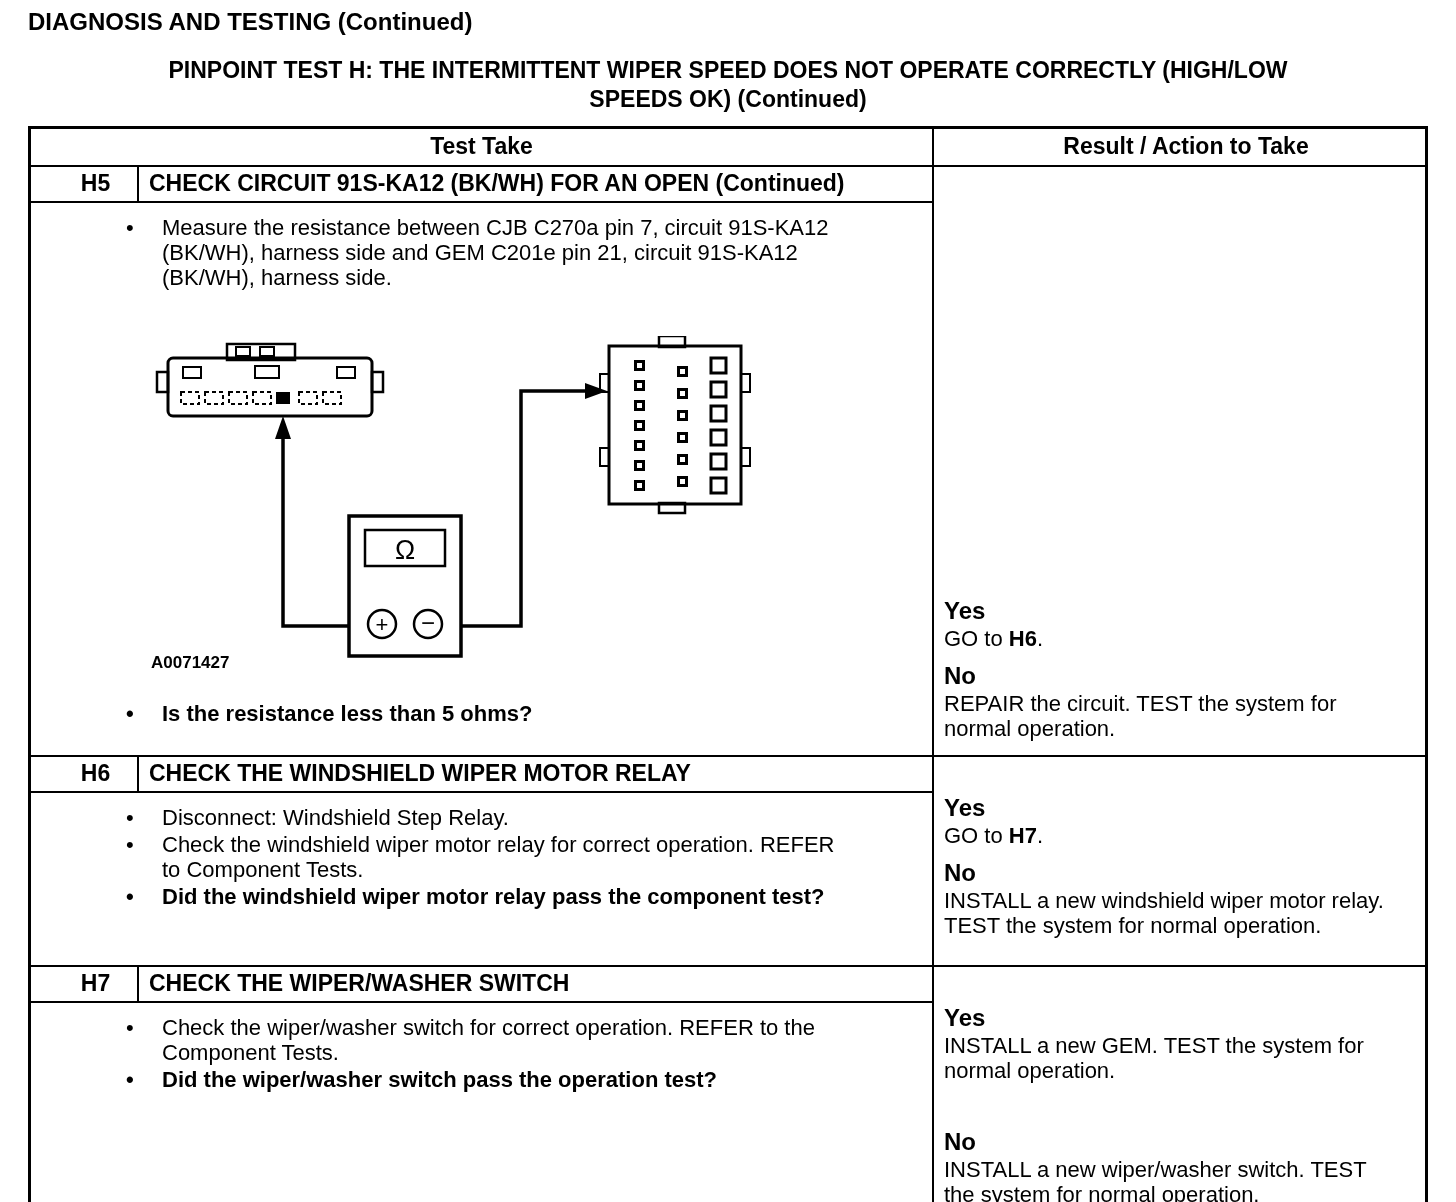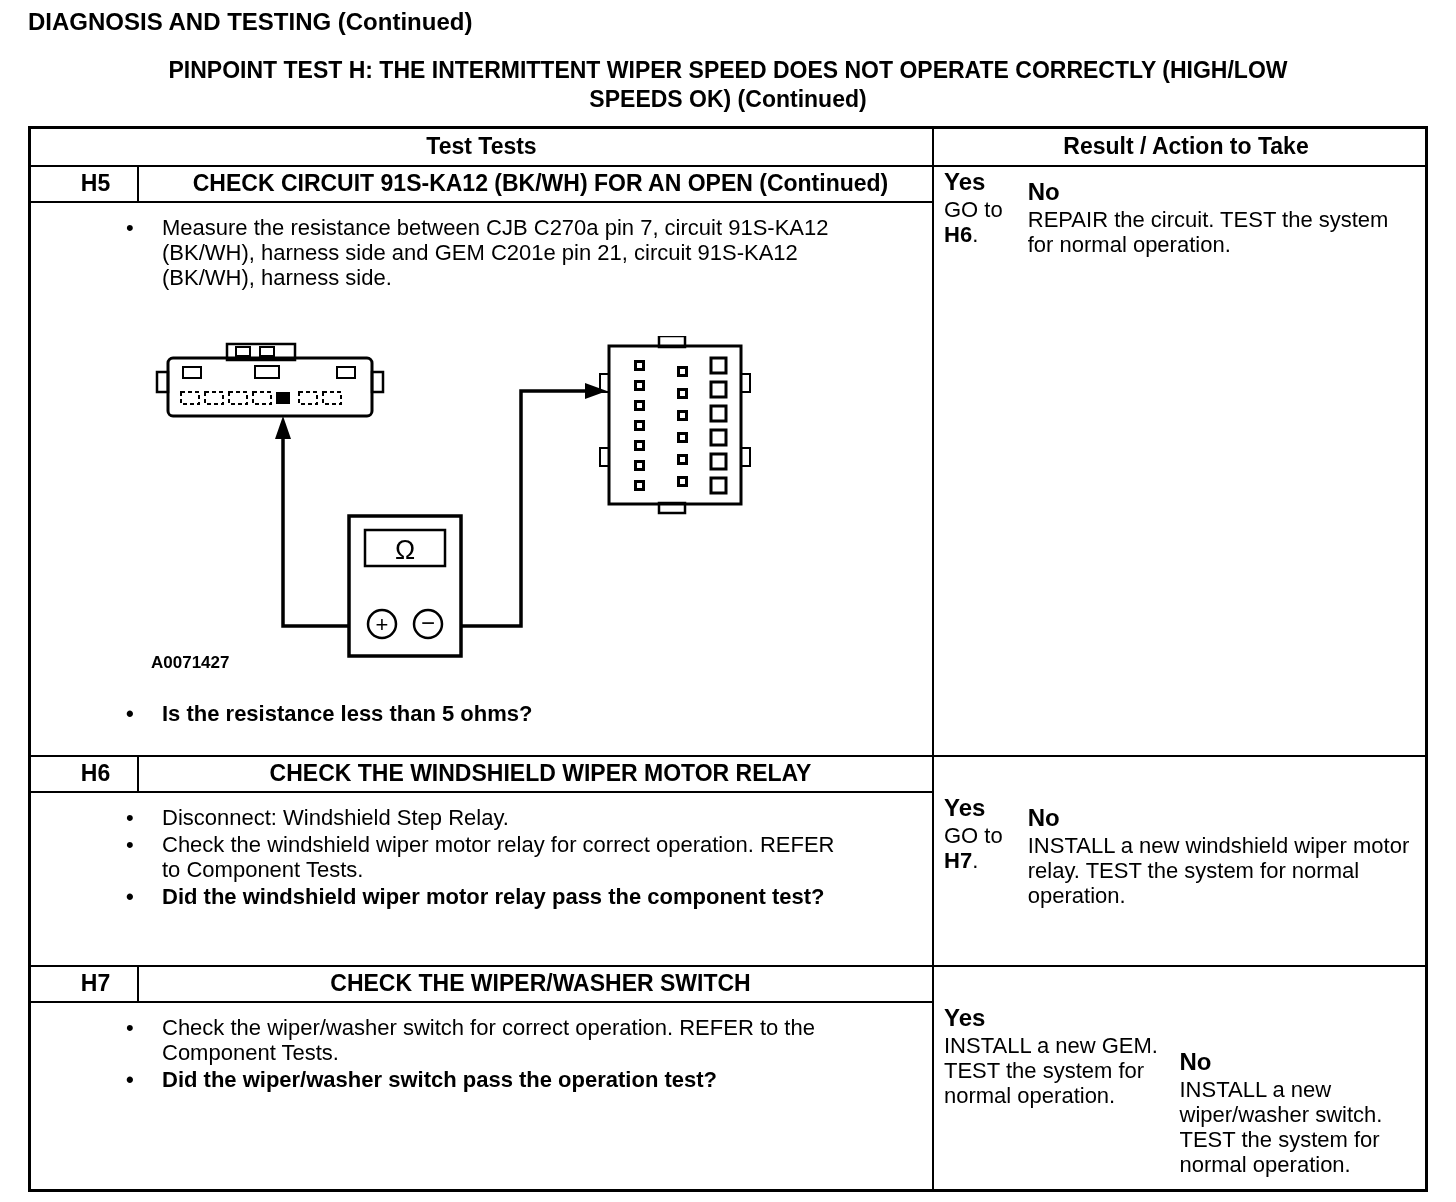--- a/index.html
+++ b/index.html
@@ -14,36 +14,36 @@
   .header-row { display:flex; border-bottom:2px solid #000; }
   .hcell { font-size:23px; font-weight:bold; text-align:center; padding:4px 0 5px 0; }
   .hcell.left { width:903px; border-right:2px solid #000; }
   .hcell.right { flex:1;padding-left:13px; }
 
   .test-row { display:flex; border-bottom:2px solid #000; }
   .test-row:last-child { border-bottom:none; }
   .test-left { width:903px; border-right:2px solid #000; display:flex; flex-direction:column; }
   .title-row { display:flex; border-bottom:2px solid #000;padding-left:23px; }
   .id-cell { width:85px; border-right:2px solid #000; text-align:center; font-weight:bold; font-size:23px; padding:3px 0 4px 0; }
-  .title-cell { flex:1; font-weight:bold; font-size:23px; padding:3px 0 4px 10px;text-align:center; }
+  .title-cell { flex:1; font-weight:bold; font-size:23px; padding:3px 0 4px 10px; }
   .body-cell { flex:1; padding:12px 8px 8px 0; font-size:22px; line-height:25px; }
   .body-cell.h5 { min-height:552px; }
   .body-cell.h6 { min-height:172px; }
 
   .bullet { display:flex; margin-left:95px; margin-bottom:2px; }
   .bullet .marker { width:36px; flex:none; }
   .bullet .marker::before { content:"\2022"; }
   .bullet .btext { max-width:690px; }
   .bullet.bold .btext, .bullet.bold .marker { font-weight:bold; }
   .question { margin-top:10px; }
 
   .diagram { position:relative; width:660px; margin:46px 0 6px 108px; }
   .fig-label { position:absolute; left:12px; bottom:16px; font-weight:bold; font-size:17px; }
 
-  .test-right { flex:1; display:flex; flex-direction:row; font-size:22px; line-height:25px; padding:0 10px 12px 10px; }
+  .test-right { flex:1; display:flex; flex-direction:column; font-size:22px; line-height:25px; padding:0 10px 12px 10px; }
   .test-right.anchor-bottom { justify-content:flex-end; padding-bottom:14px; }
   .test-right.pad-top { padding-top:36px; }
   .res-label { font-size:24px; font-weight:bold; line-height:30px; }
   .res-text { max-width:458px; }
   .res-block + .res-block { margin-top:10px; }
   .test-right .gap-large { margin-top:44px; }
 </style>
 </head>
 <body>
 
@@ -52,21 +52,21 @@
   <h1 class="main-heading">DIAGNOSIS AND TESTING (Continued)</h1>
 
   <div class="subheading">
     <div>PINPOINT TEST H: THE INTERMITTENT WIPER SPEED DOES NOT OPERATE CORRECTLY (HIGH/LOW</div>
     <div>SPEEDS OK) (Continued)</div>
   </div>
 
   <div class="pp-table">
 
     <div class="header-row">
-      <div class="hcell left">Test Tests</div>
+      <div class="hcell left">Test Take</div>
       <div class="hcell right">Result / Action to Take</div>
     </div>
 
     <div class="test-row">
       <div class="test-left">
         <div class="title-row">
           <div class="id-cell">H5</div>
           <div class="title-cell">CHECK CIRCUIT 91S-KA12 (BK/WH) FOR AN OPEN (Continued)</div>
         </div>
         <div class="body-cell h5">

